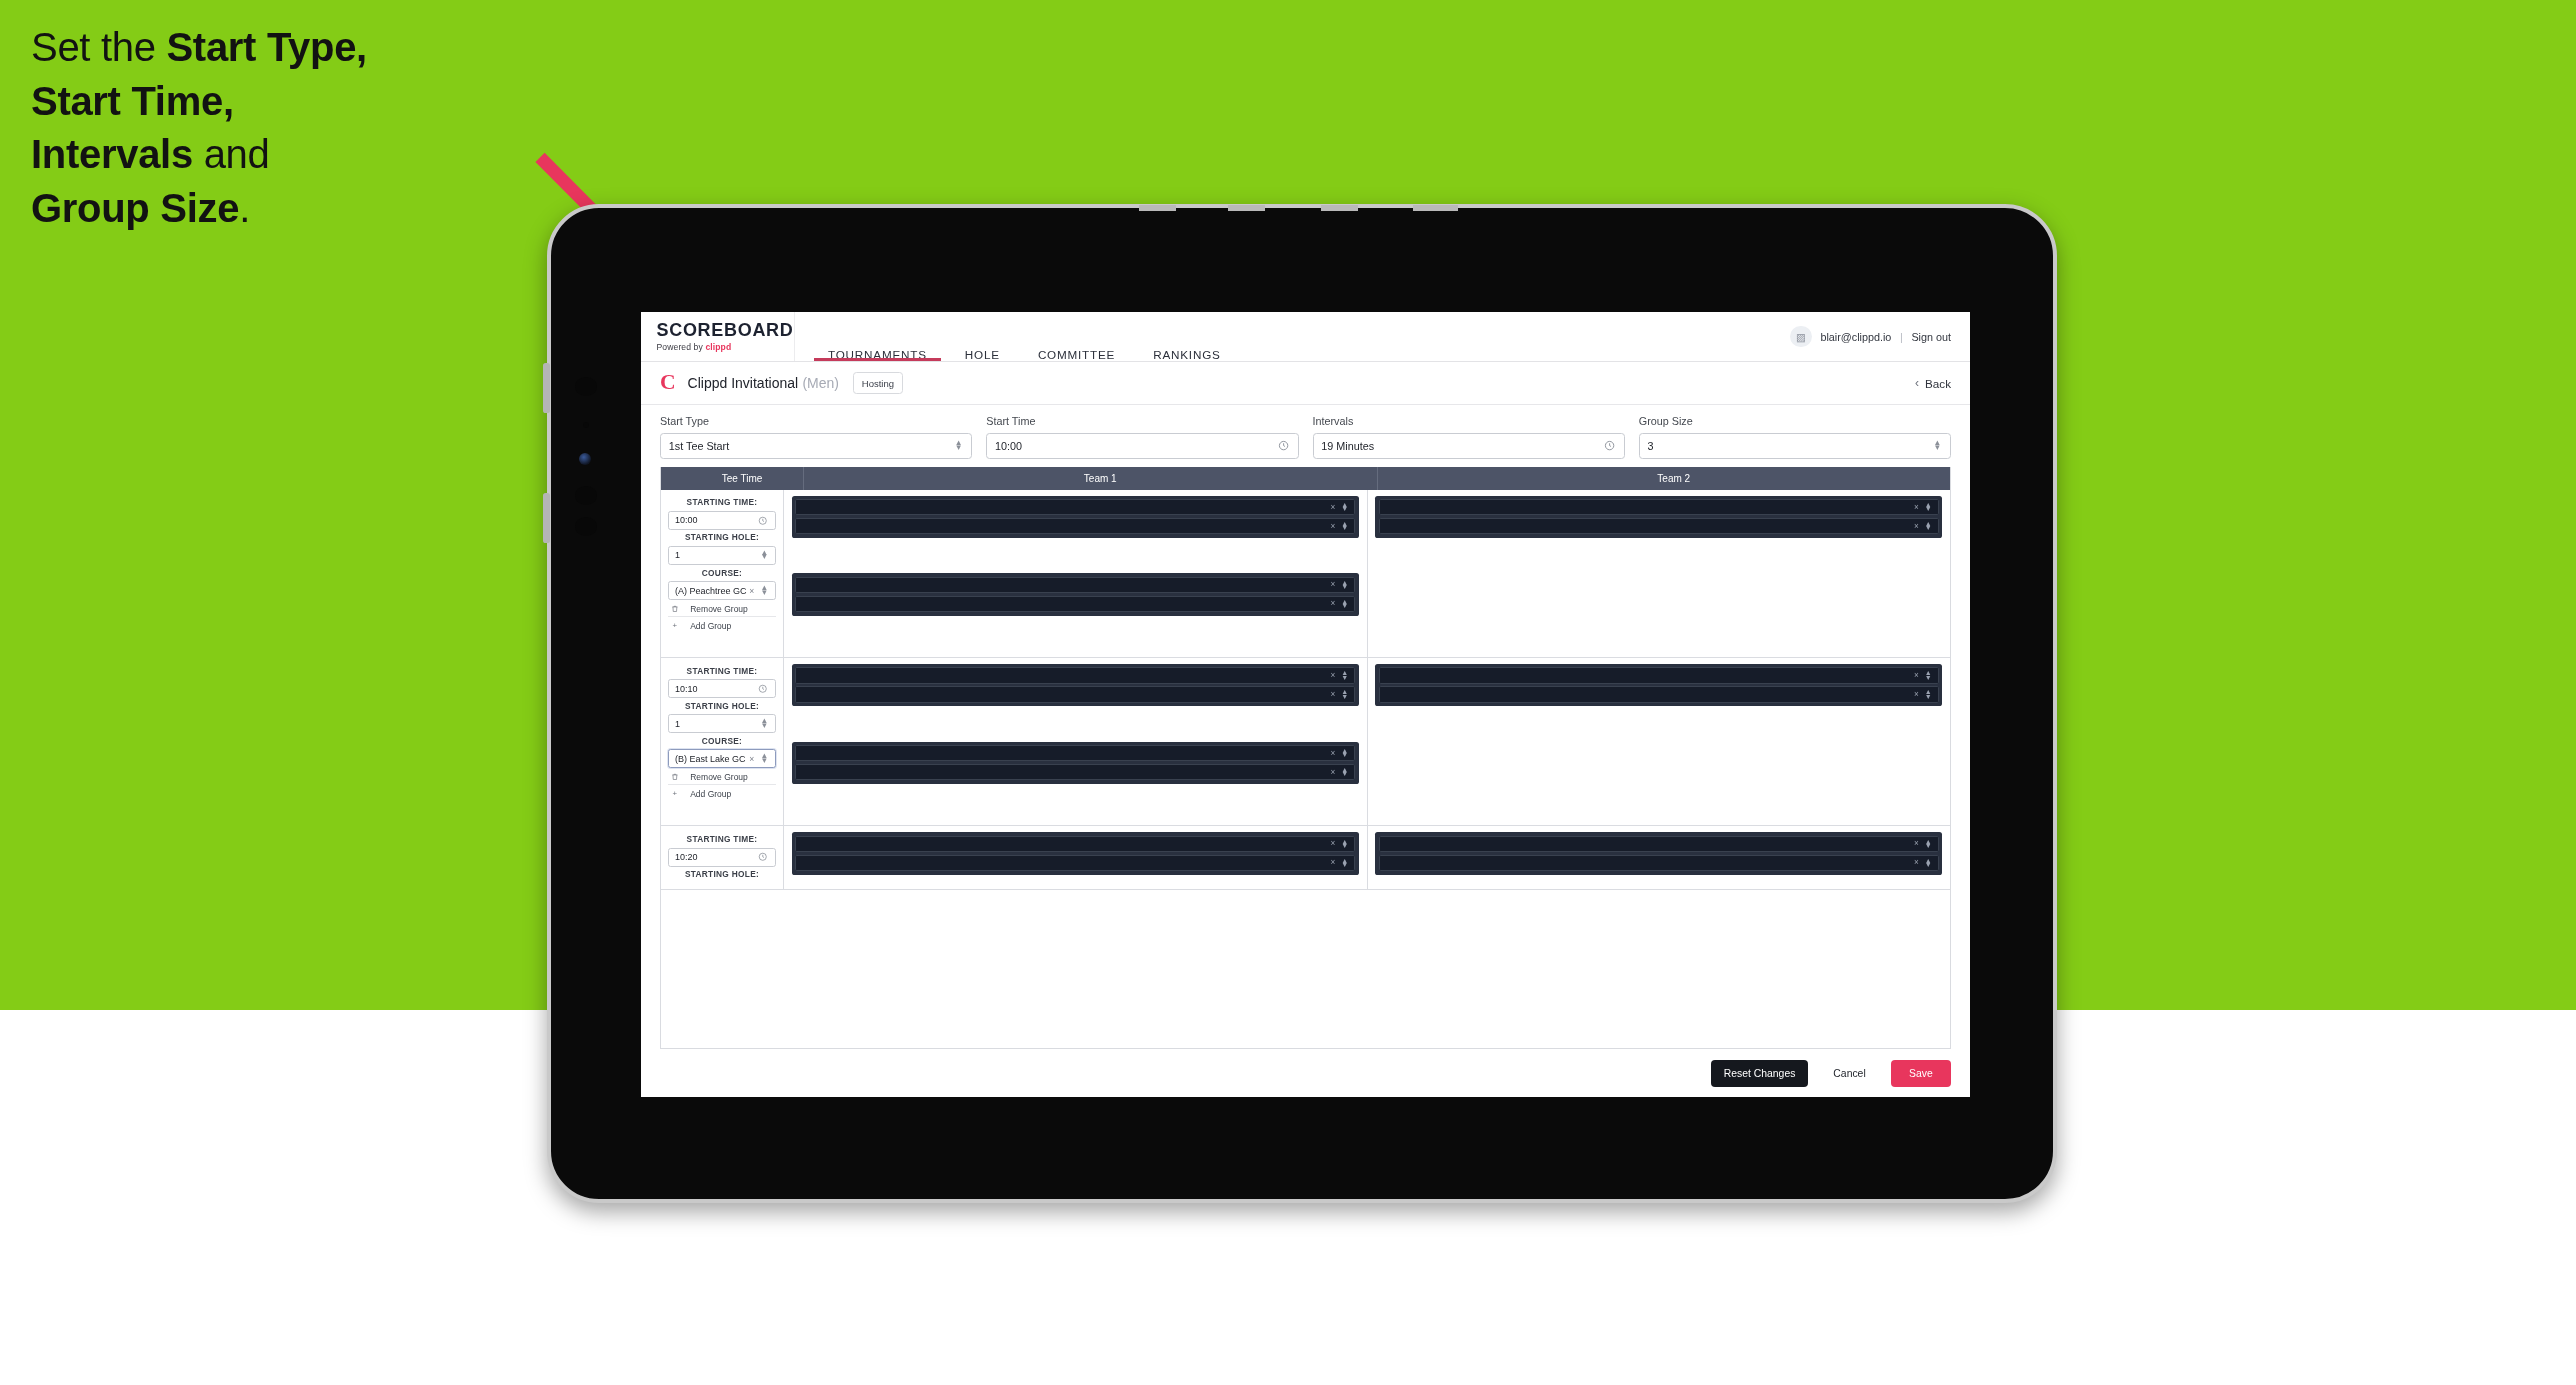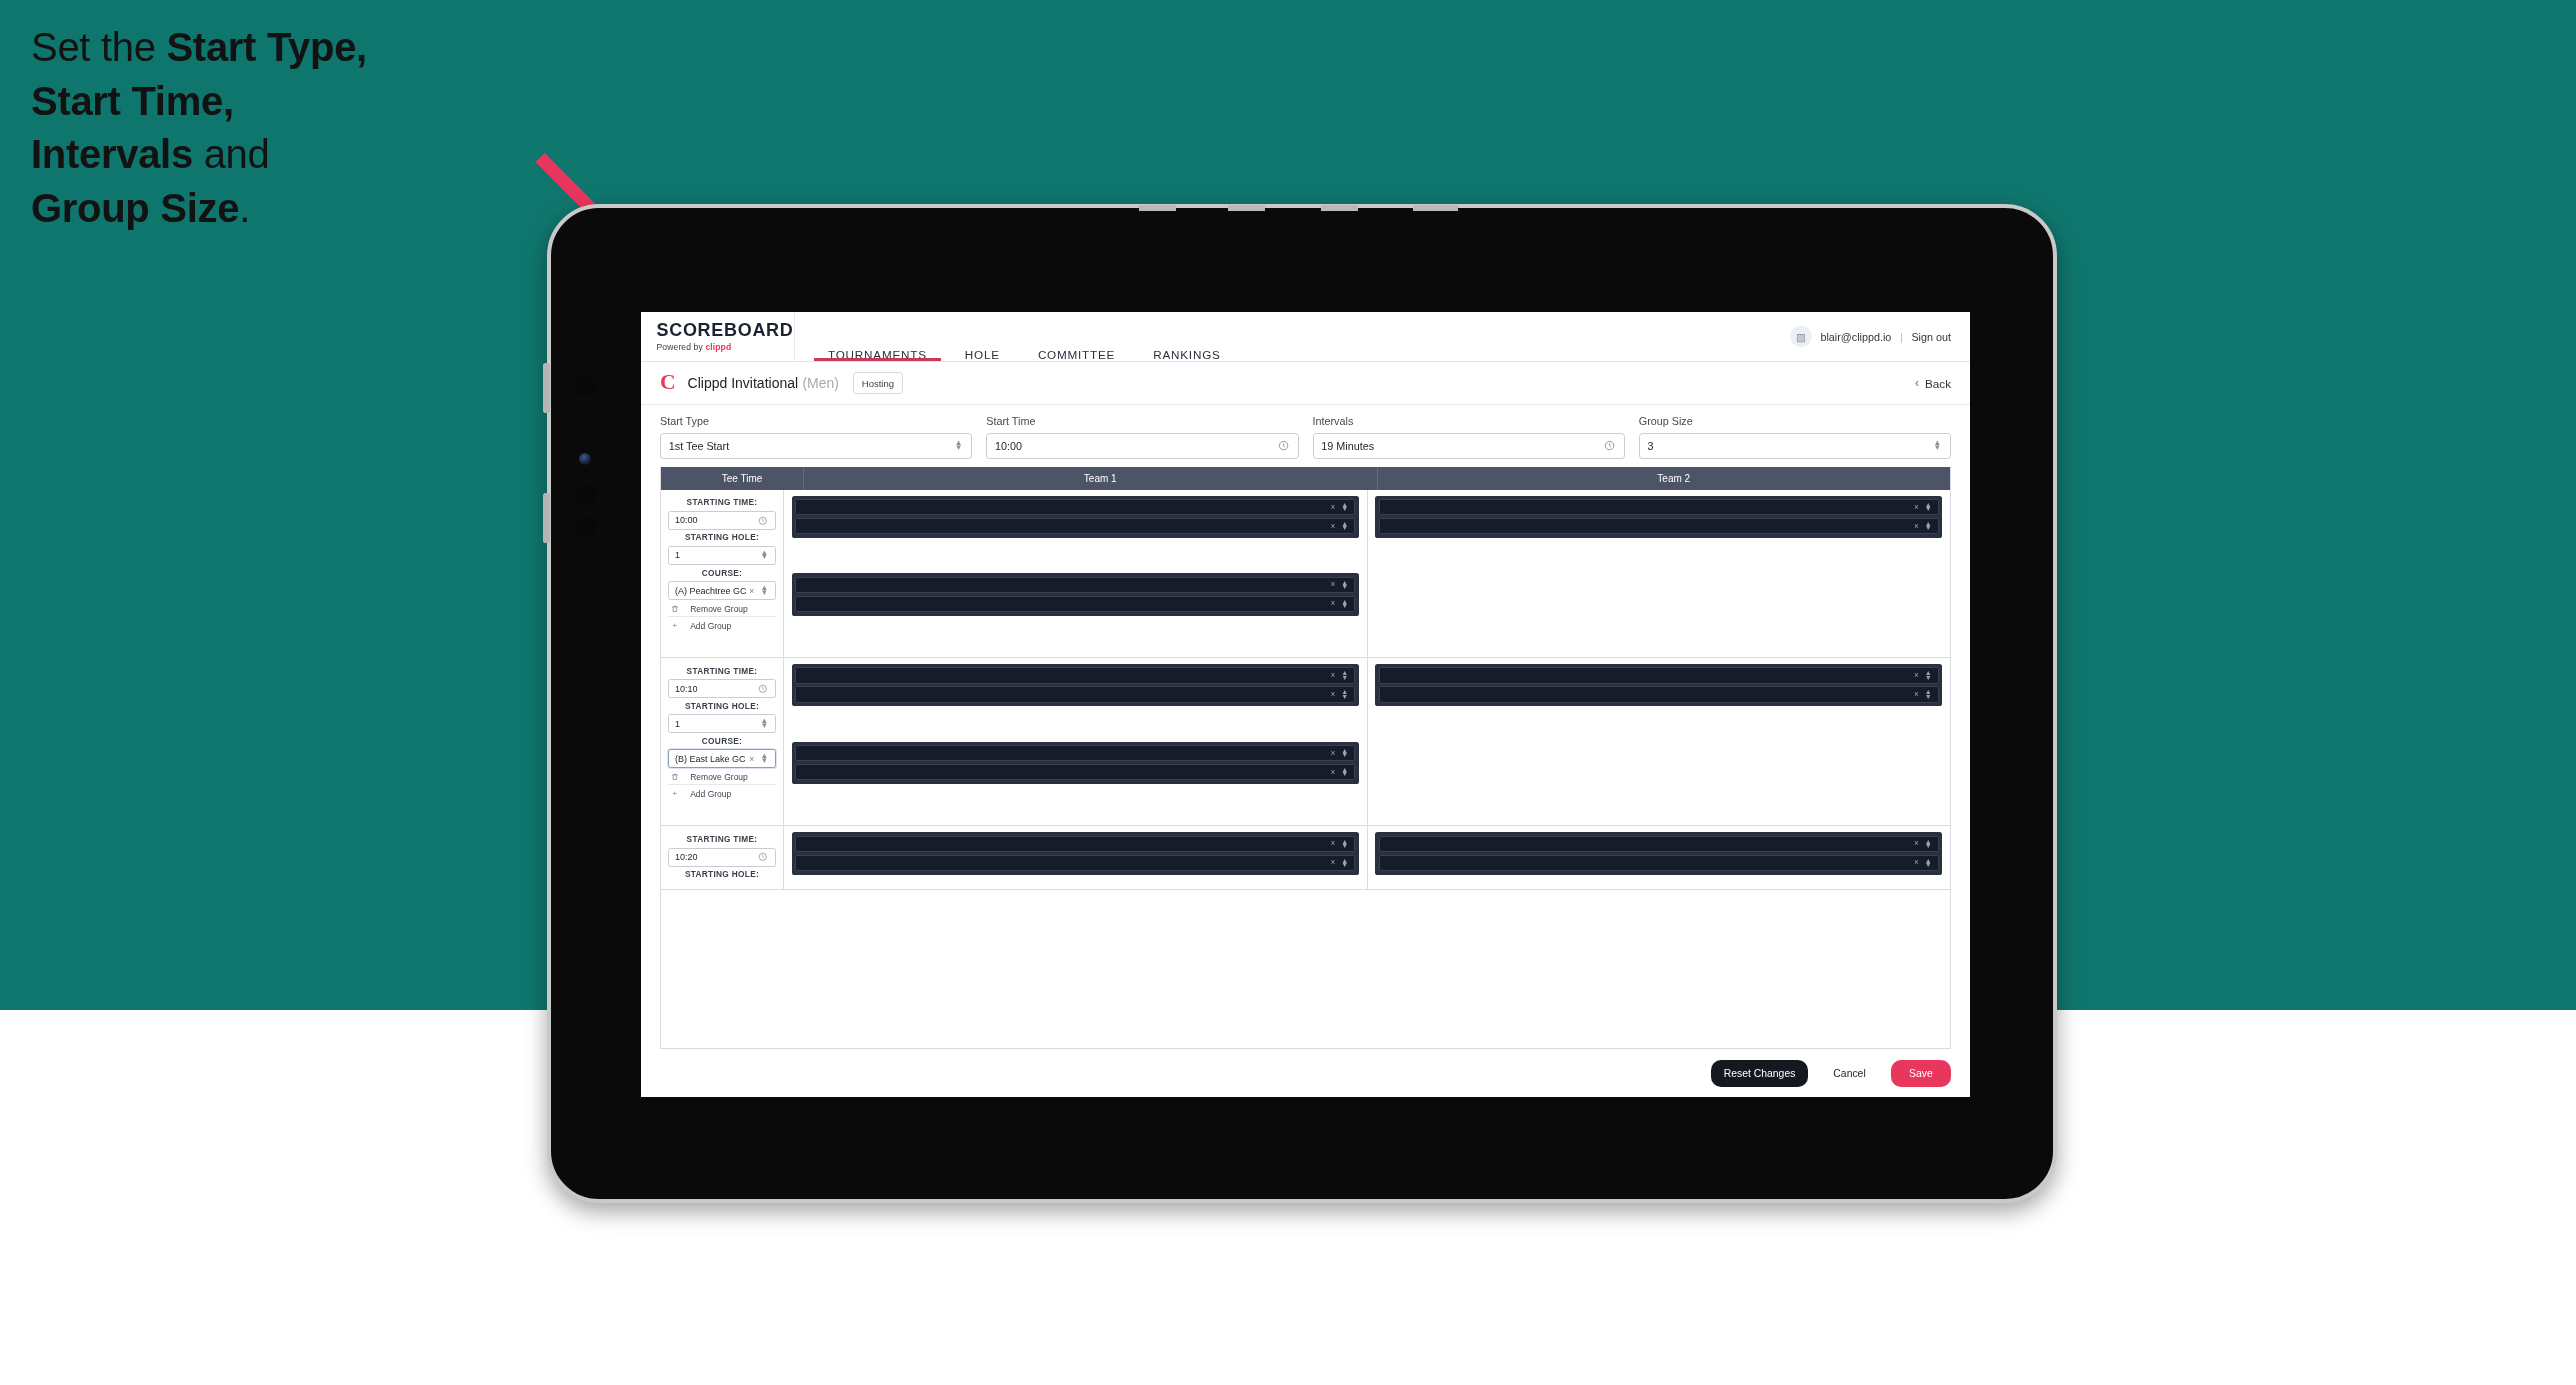--- a/index.html
+++ b/index.html
@@ -2,21 +2,21 @@
 <html style="font-size:14px"><head>
 <meta charset="utf-8">
 <style>
   * { box-sizing: border-box; margin: 0; padding: 0; }
   html, body {
     width: 2576px; height: 1386px;
     background: #ffffff;
     font-family: "Liberation Sans", sans-serif;
     overflow: hidden;
   }
-  .stage { position: relative; width: 2576px; height: 1010px; background:#0f766e; }
+  .stage { position: relative; width: 2576px; height: 1010px; background:#84cc16; }
 
   
   .caption {
     position: absolute; left: 31px; top: 26px; width: 518px;
     font-size: 40px; line-height: 1.06; color: #121212;
     font-weight: 400; letter-spacing: -0.3px;
   }
   .caption b { font-weight: 700; }
   .caption .ln { display: block; white-space: nowrap; margin-bottom: 11.2px; }
 
@@ -121,21 +121,21 @@
   .pgroup { background:#29303f; border-radius:2.6px; padding: 3.5px; margin-bottom: 4.3px; }
   .pfield { height: 16.4px; background:#161c29; border:0.9px solid #39414f; border-radius:1.7px;
             display:flex; align-items:center; justify-content:flex-end; gap:6px; padding-right: 6px; margin-bottom:2.6px; }
   .pfield:last-child { margin-bottom:0; }
   .pfield .px { color:#9aa2b0; font-size:8.2px; }
   .pfield .pst { color:#9aa2b0; font-size:7px; display:flex; flex-direction:column; line-height:.62; }
   .pgap { height: 31px; }
 
   
   .footer { height: 48px; display:flex; align-items:center; justify-content:flex-end; gap: 12px; padding: 0 19px; background:#fff; }
-  .btn { font-size: 10.4px; border-radius:10px; padding: 7px 12px; cursor:pointer; border:0.9px solid transparent; }
+  .btn { font-size: 10.4px; border-radius:4px; padding: 7px 12px; cursor:pointer; border:0.9px solid transparent; }
   .btn-dark { background:#15181e; color:#fff; }
   .btn-plain { background:transparent; color:#23262d; }
   .btn-save { background:#e8365d; color:#fff; padding: 7px 17.3px; }
 </style>
 </head>
 <body>
 
 <div class="stage">
 
   <div class="caption">

